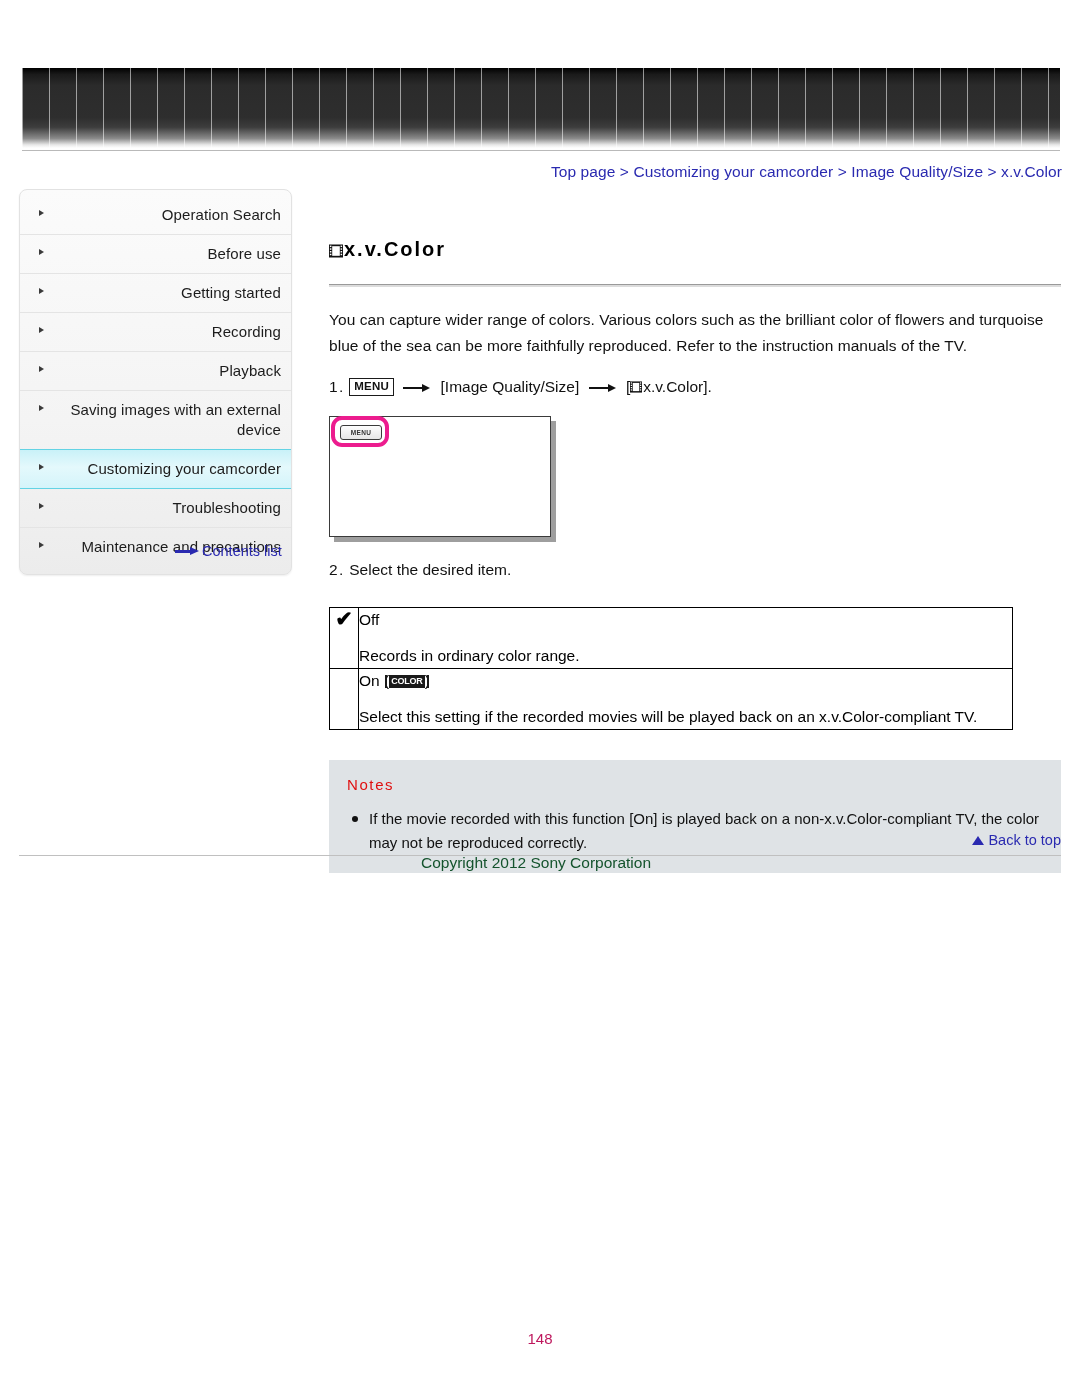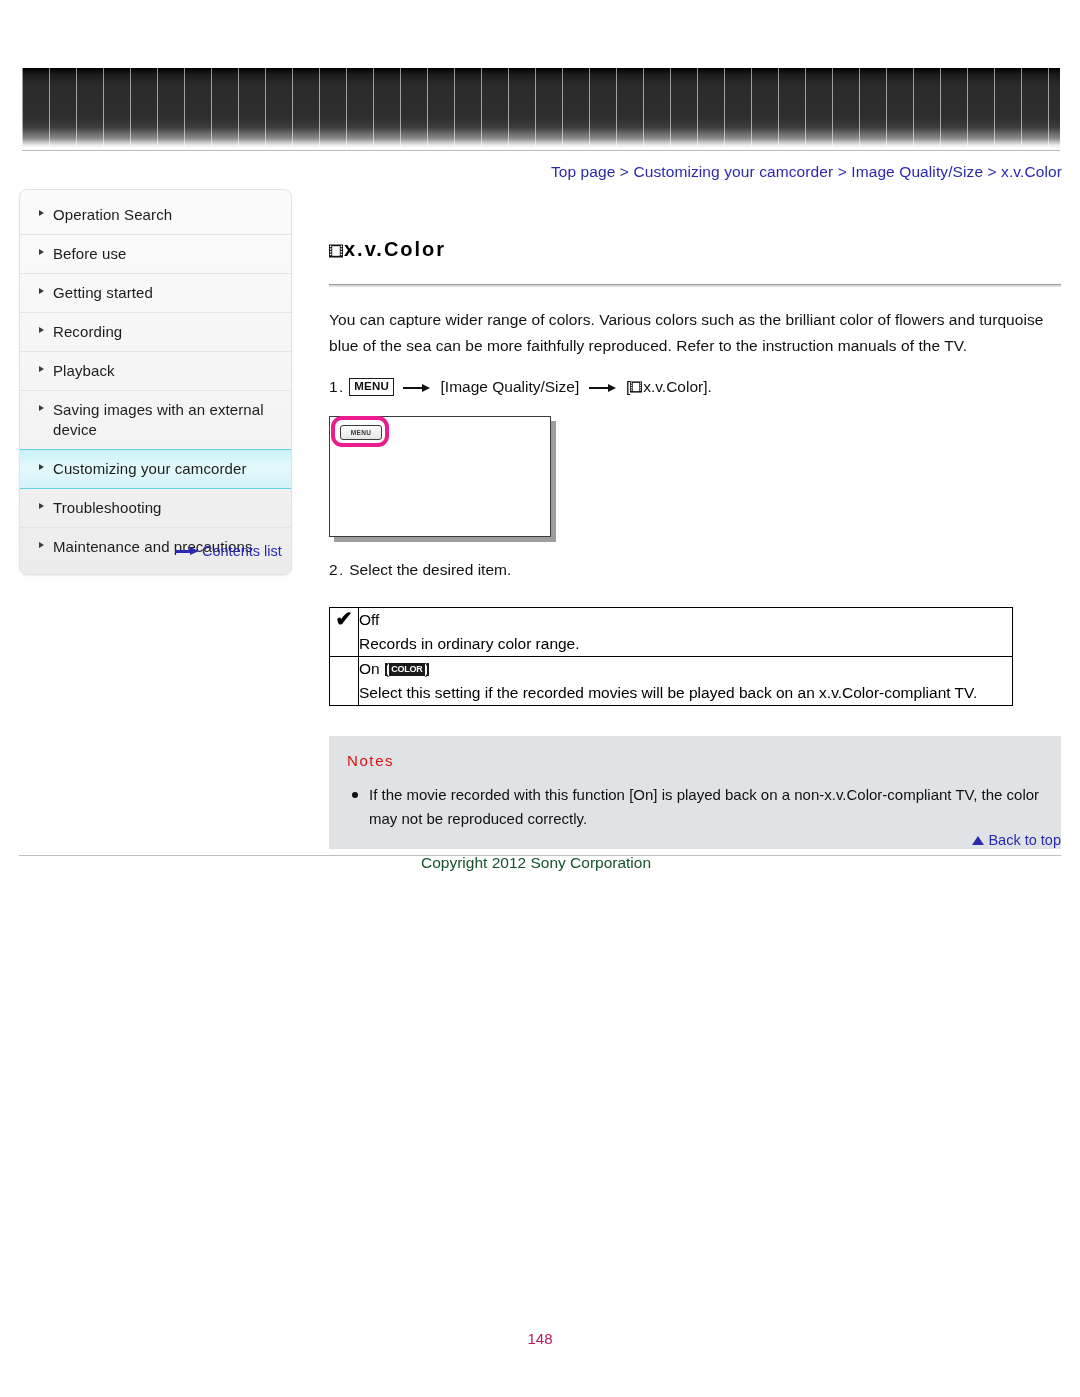--- a/index.html
+++ b/index.html
@@ -74,20 +74,21 @@
     box-sizing: border-box;
   }
   .nav-item {
     position: relative;
     font-size: 15px;
     color: #1c1c1c;
     padding: 9px 10px 9px 33px;
     border-bottom: 1px solid #e4e4e4;
     line-height: 20px;
     letter-spacing: 0.1px;
+    text-align: right;
   }
   .nav-item:last-child { border-bottom: none; }
   .nav-item .bullet {
     position: absolute;
     left: 19px;
     top: 14px;
     width: 0; height: 0;
     border-left: 5px solid #3a3a3a;
     border-top: 3.5px solid transparent;
     border-bottom: 3.5px solid transparent;
@@ -282,21 +283,21 @@
     font-size: 21px;
     line-height: 1;
     font-weight: bold;
   }
   .td-body {
     padding: 9px 12px 11px 12px;
     font-size: 15.5px;
     line-height: 24px;
   }
   .opt-name { display: block; }
-  .opt-desc { display: block; }
+  .opt-desc { display: block; margin-top: 12px; }
   .color-badge {
     display: inline-block;
     background: #1a1a1a;
     color: #ffffff;
     font-size: 9px;
     font-weight: bold;
     letter-spacing: -0.2px;
     padding: 1px 2px 1px 2px;
     border-radius: 0;
     line-height: 11px;

